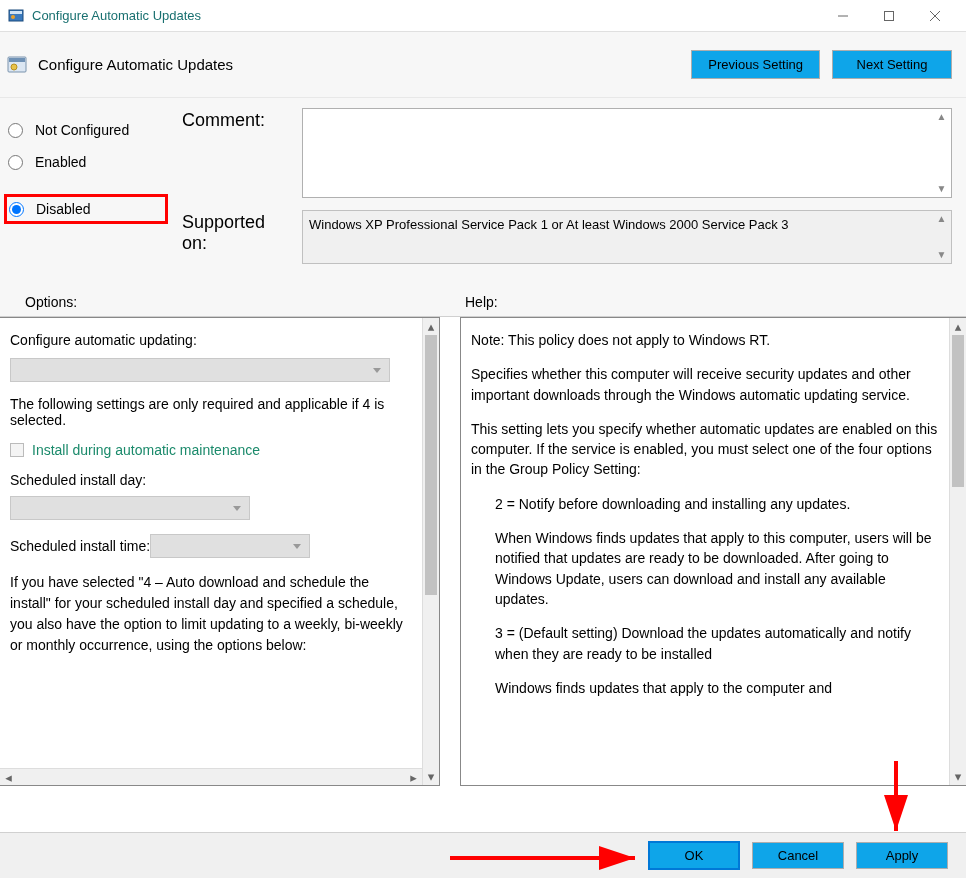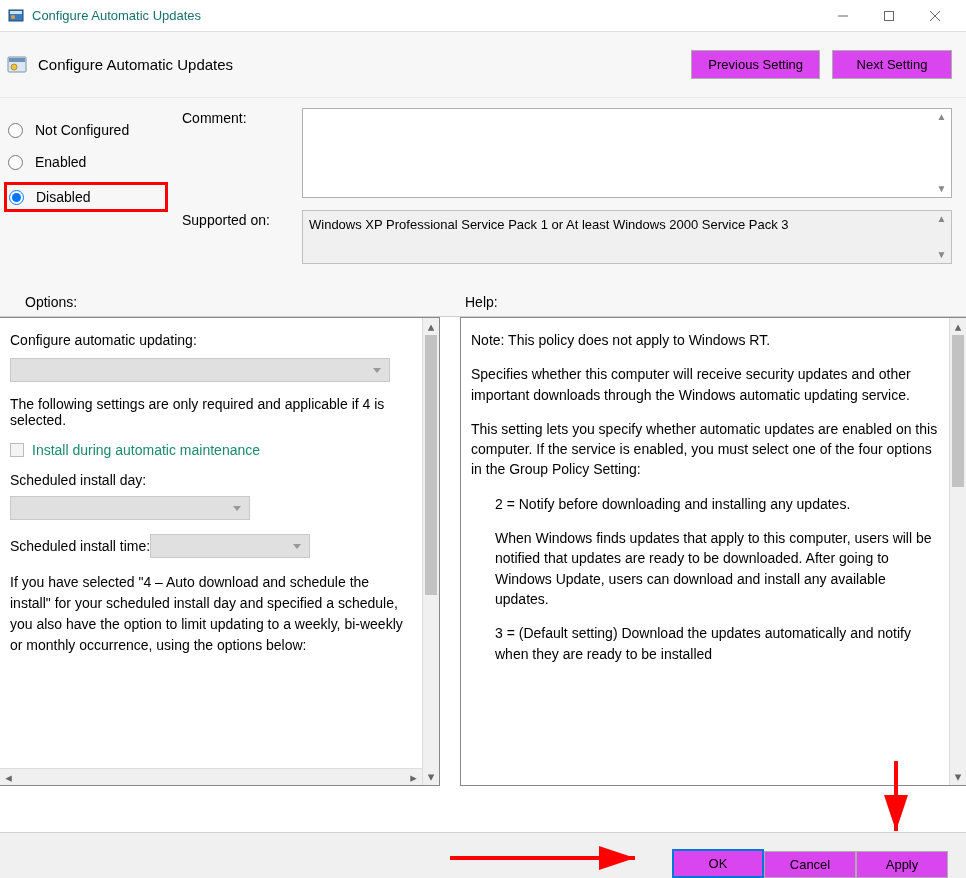--- a/index.html
+++ b/index.html
@@ -57,21 +57,21 @@
     }
     .header-strip .policy-title {
       font-size: 15px;
       flex: 1;
     }
     .header-strip .nav-buttons {
       display: flex; gap: 12px;
     }
     .win-button {
       border: 1px solid #adadad;
-      background: #d946ef;
+      background: #0ea5e9;
       padding: 6px 16px;
       font-size: 13px;
       cursor: pointer;
       min-width: 120px;
       text-align: center;
     }
     
     .config-section {
       display: flex;
       padding: 10px 14px 10px 6px;
@@ -84,32 +84,32 @@
     }
     .radio-row {
       display: flex; align-items: center;
       padding: 8px 2px;
       gap: 12px;
     }
     .radio-row label { font-size: 14px; }
     .radio-highlight {
       border: 3px solid #ff0000;
       padding: 4px 2px;
-      margin: 4px -2px;
+      margin: 16px -2px;
     }
     input[type=radio] { width: 15px; height: 15px; }
     .fields-col { flex: 1; }
     .field-row {
       display: flex;
       margin-bottom: 12px;
       gap: 10px;
     }
     .field-label {
       width: 110px;
-      font-size: 14px;
+      font-size: 18px;
       padding-top: 2px;
     }
     .textarea-box {
       flex: 1;
       border: 1px solid #b0b0b0;
       background: #fff;
       min-height: 90px;
       position: relative;
       font-size: 13px;
       padding: 4px 20px 4px 6px;
@@ -251,22 +251,23 @@
     .hscroll .sb-track { flex:1; }
     
     .bottom-bar {
       position: absolute;
       bottom: 0; left: 0; right: 0;
       height: 46px;
       background: #f0f0f0;
       border-top: 1px solid #d0d0d0;
       display: flex;
       justify-content: flex-end;
-      align-items: flex-end;
+      align-items: center;
       padding: 0 18px;
+      gap: 12px;
     }
     .bottom-bar .win-button { min-width: 92px; padding: 5px 12px; }
     .win-button.primary {
       border: 2px solid #0078d7;
     }
     
     .arrow-annot {
       position: absolute;
       pointer-events: none;
     }
@@ -403,20 +404,21 @@
   </div>
 
   <div class="help-pane">
     <div class="help-content">
       <p>Note: This policy does not apply to Windows RT.</p>
       <p>Specifies whether this computer will receive security updates and other important downloads through the Windows automatic updating service.</p>
       <p>This setting lets you specify whether automatic updates are enabled on this computer. If the service is enabled, you must select one of the four options in the Group Policy Setting:</p>
       <p class="indent">2 = Notify before downloading and installing any updates.</p>
       <p class="indent">When Windows finds updates that apply to this computer, users will be notified that updates are ready to be downloaded. After going to Windows Update, users can download and install any available updates.</p>
       <p class="indent">3 = (Default setting) Download the updates automatically and notify when they are ready to be installed</p>
+      <p class="indent">Windows finds updates that apply to the computer and</p>
     </div>
     <div class="vscroll">
       <div class="sb-arrow">▴</div>
       <div class="sb-track">
         <div class="sb-thumb" style="top:0;height:35%;"></div>
       </div>
       <div class="sb-arrow">▾</div>
     </div>
   </div>
 </div>

